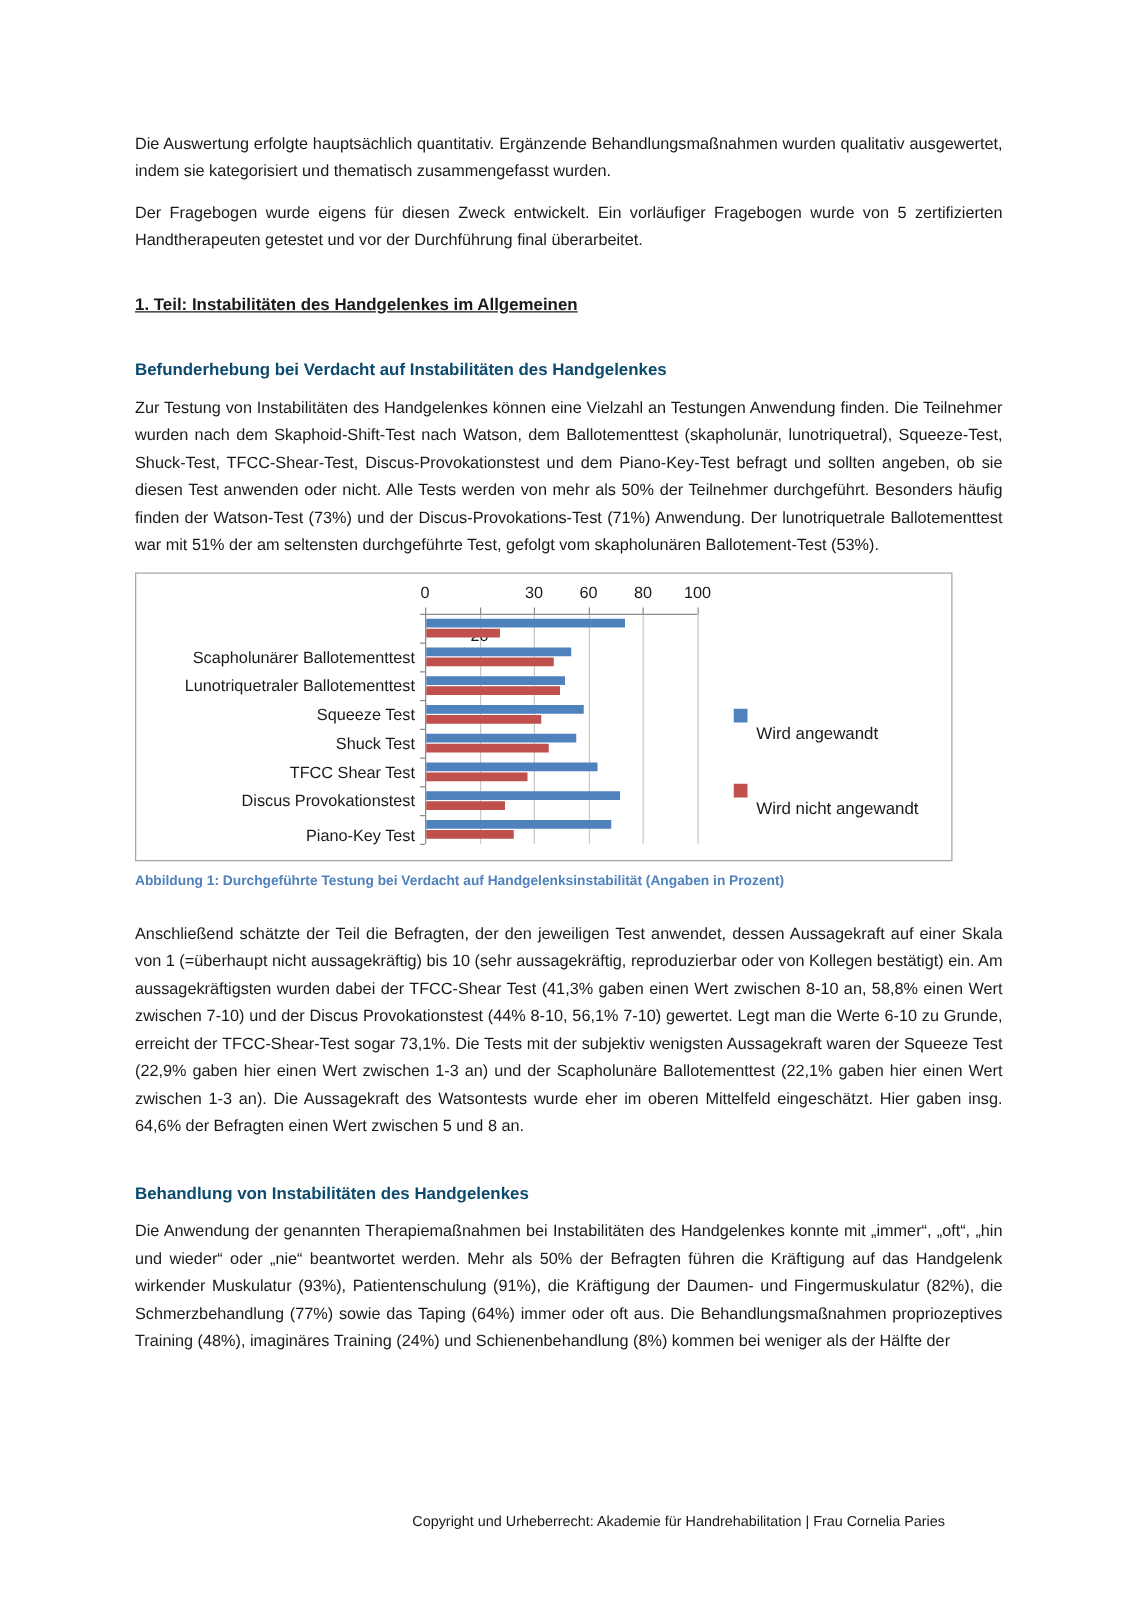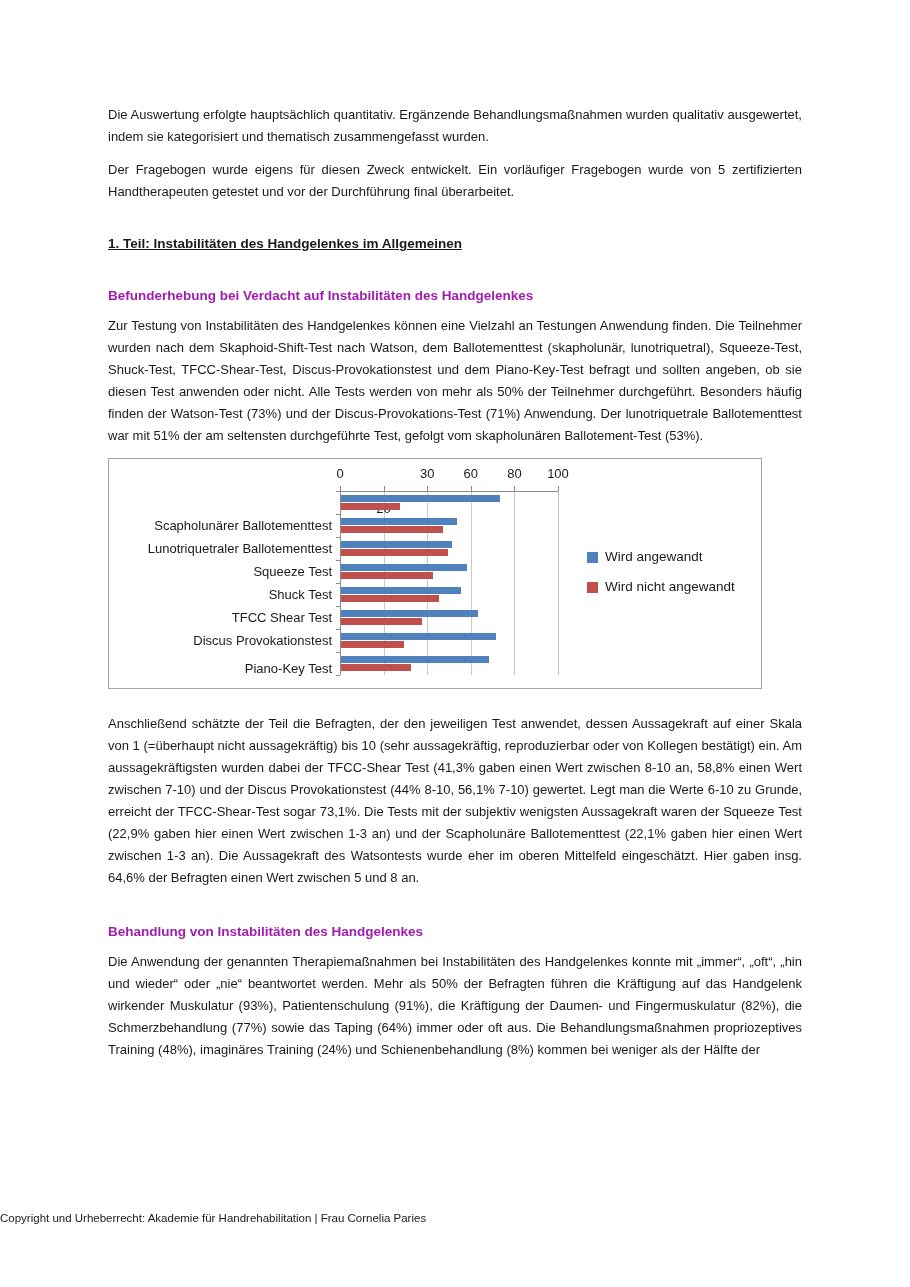--- a/index.html
+++ b/index.html
@@ -25,21 +25,21 @@
     margin:28px 0 0 0;
   }
   h2.doc-h2{
     font-size:13.5px;line-height:18px;
     color:#1a1a1a;
     text-decoration:underline;
     margin:32px 0 0 0;
   }
   h3.doc-h3{
     font-size:13.5px;line-height:18px;
-    color:#a21caf;
+    color:#0c4a6e;
     margin:34px 0 10px 0;
   }
   figure.chart-figure{margin:6px 0 0 0;}
   .chart-canvas{
     position:relative;
     width:652px;height:229px;
     border:1px solid #a6a6a6;
     background:#ffffff;
     font-size:13px;
   }
@@ -55,30 +55,30 @@
     position:absolute;left:4px;text-align:right;
     line-height:23px;white-space:nowrap;color:#1a1a1a;
   }
   .chart-canvas .cat-tick{position:absolute;height:1px;background:#8c8c8c;}
   .chart-canvas .bar{position:absolute;height:7px;}
   .legend{
     position:absolute;left:478px;top:90px;
   }
   .legend-item{display:flex;align-items:center;margin-bottom:14px;}
   .legend .swatch{width:11px;height:11px;display:inline-block;margin-right:7px;flex:0 0 auto;}
-  .legend .legend-label{font-size:13.5px;line-height:16px;color:#1a1a1a;white-space:nowrap;}
+  .legend .legend-label{font-size:13.5px;line-height:16px;color:#1a1a1a;white-space:nowrap;margin-top:30px;}
   figcaption.chart-caption{
     margin-top:9px;
     font-size:11px;line-height:14px;
     font-weight:bold;color:#4F81BD;
   }
   .para-after-figure{margin-top:24px !important;}
   .footer{
     position:absolute;left:0;top:1211px;width:756px;
-    text-align:left;font-size:11.5px;line-height:15px;color:#1a1a1a;
+    text-align:right;font-size:11.5px;line-height:15px;color:#1a1a1a;
   }
 </style>
 </head>
 <body>
 
 <div class="page">
 
   <p class="body-text">Die Auswertung erfolgte hauptsächlich quantitativ. Ergänzende Behandlungsmaßnahmen wurden qualitativ ausgewertet, indem sie kategorisiert und thematisch zusammengefasst wurden.</p>
   <p class="body-text">Der Fragebogen wurde eigens für diesen Zweck entwickelt. Ein vorläufiger Fragebogen wurde von 5 zertifizierten Handtherapeuten getestet und vor der Durchführung final überarbeitet.</p>
 
@@ -145,20 +145,21 @@
         <div class="cat-label" style="top: 170px; width: 219px; text-align: right;">Discus Provokationstest</div>
         <div class="cat-tick" style="left: 227px; top: 170px; width: 4px;"></div>
         <div class="bar" style="left: 232px; top: 174px; width: 155px; background: rgb(79, 129, 189);"></div>
         <div class="bar" style="left: 232px; top: 182px; width: 63px; background: rgb(192, 80, 77);"></div>
         <div class="cat-label" style="top: 198px; width: 219px;">Piano-Key Test</div>
         <div class="cat-tick" style="left: 227px; top: 193px; width: 4px;"></div>
         <div class="bar" style="left: 232px; top: 197px; width: 148px; background: rgb(79, 129, 189);"></div>
         <div class="bar" style="left: 232px; top: 205px; width: 70px; background: rgb(192, 80, 77);"></div>
         <div class="cat-tick" style="left: 227px; top: 216px; width: 4px;"></div>
       </div>
+    <figcaption class="chart-caption">Abbildung 1: Durchgeführte Testung bei Verdacht auf Handgelenksinstabilität (Angaben in Prozent)</figcaption>
   </figure>
 
   <p class="body-text para-after-figure">Anschließend schätzte der Teil die Befragten, der den jeweiligen Test anwendet, dessen Aussagekraft auf einer Skala von 1 (=überhaupt nicht aussagekräftig) bis 10 (sehr aussagekräftig, reproduzierbar oder von Kollegen bestätigt) ein. Am aussagekräftigsten wurden dabei der TFCC-Shear Test (41,3% gaben einen Wert zwischen 8-10 an, 58,8% einen Wert zwischen 7-10) und der Discus Provokationstest (44% 8-10, 56,1% 7-10) gewertet. Legt man die Werte 6-10 zu Grunde, erreicht der TFCC-Shear-Test sogar 73,1%. Die Tests mit der subjektiv wenigsten Aussagekraft waren der Squeeze Test (22,9% gaben hier einen Wert zwischen 1-3 an) und der Scapholunäre Ballotementtest (22,1% gaben hier einen Wert zwischen 1-3 an). Die Aussagekraft des Watsontests wurde eher im oberen Mittelfeld eingeschätzt. Hier gaben insg. 64,6% der Befragten einen Wert zwischen 5 und 8 an.</p>
 
   <h3 class="doc-h3">Behandlung von Instabilitäten des Handgelenkes</h3>
   <p class="body-text">Die Anwendung der genannten Therapiemaßnahmen bei Instabilitäten des Handgelenkes konnte mit „immer“, „oft“, „hin und wieder“ oder „nie“ beantwortet werden. Mehr als 50% der Befragten führen die Kräftigung auf das Handgelenk wirkender Muskulatur (93%), Patientenschulung (91%), die Kräftigung der Daumen- und Fingermuskulatur (82%), die Schmerzbehandlung (77%) sowie das Taping (64%) immer oder oft aus. Die Behandlungsmaßnahmen propriozeptives Training (48%), imaginäres Training (24%) und Schienenbehandlung (8%) kommen bei weniger als der Hälfte der</p>
 
   <div class="footer">Copyright und Urheberrecht: Akademie für Handrehabilitation | Frau Cornelia Paries</div>
 </div>
 

